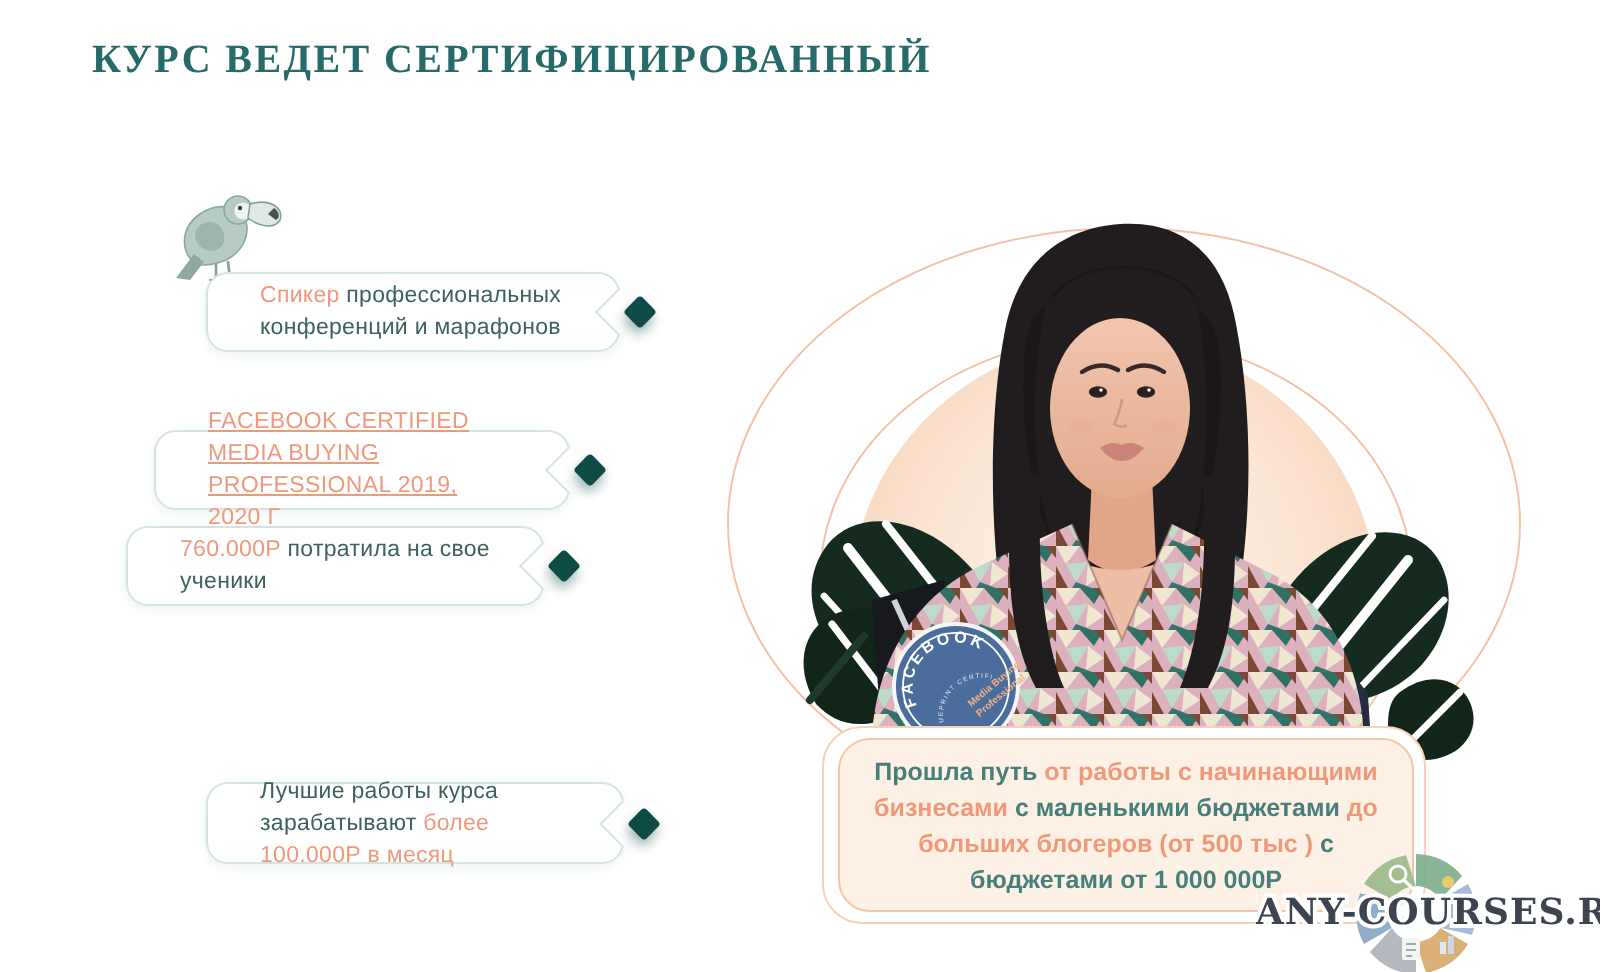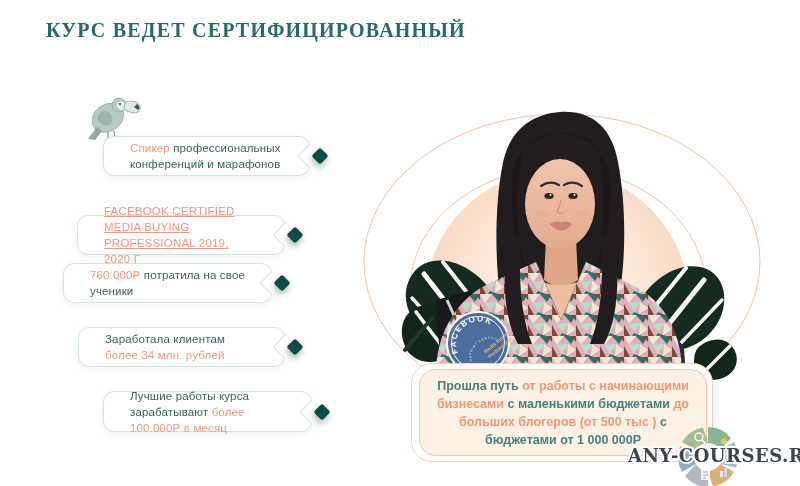--- a/index.html
+++ b/index.html
@@ -183,25 +183,20 @@
   <div class="cred-box b2">
     <a style="cursor:pointer"><span class="tone-link">FACEBOOK CERTIFIED MEDIA BUYING PROFESSIONAL 2019, 2020 Г</span></a>
     <span class="notch"></span>
     <span class="gem"></span>
   </div>
   <div class="cred-box b3">
     <span><span class="tone-orange">760.000Р </span><span class="tone-teal">потратила на свое ученики</span></span>
     <span class="notch"></span>
     <span class="gem"></span>
   </div>
-  <div class="cred-box b4">
-    <span><span class="tone-teal">Заработала клиентам </span><span class="tone-orange">более 34 млн. рублей</span></span>
-    <span class="notch"></span>
-    <span class="gem"></span>
-  </div>
   <div class="cred-box b5">
     <span><span class="tone-teal">Лучшие работы курса зарабатывают </span><span class="tone-orange">более 100.000Р в месяц</span></span>
     <span class="notch"></span>
     <span class="gem"></span>
   </div>
 
   <div class="note-outer"></div>
   <div class="note">
     <span><span class="tone-teal">Прошла путь </span><span class="tone-orange">от работы с начинающими бизнесами</span><span class="tone-teal"> с маленькими бюджетами </span><span class="tone-orange"> до больших блогеров (от 500 тыс ) </span><span class="tone-teal">с бюджетами от 1 000 000Р</span></span>
   </div>

